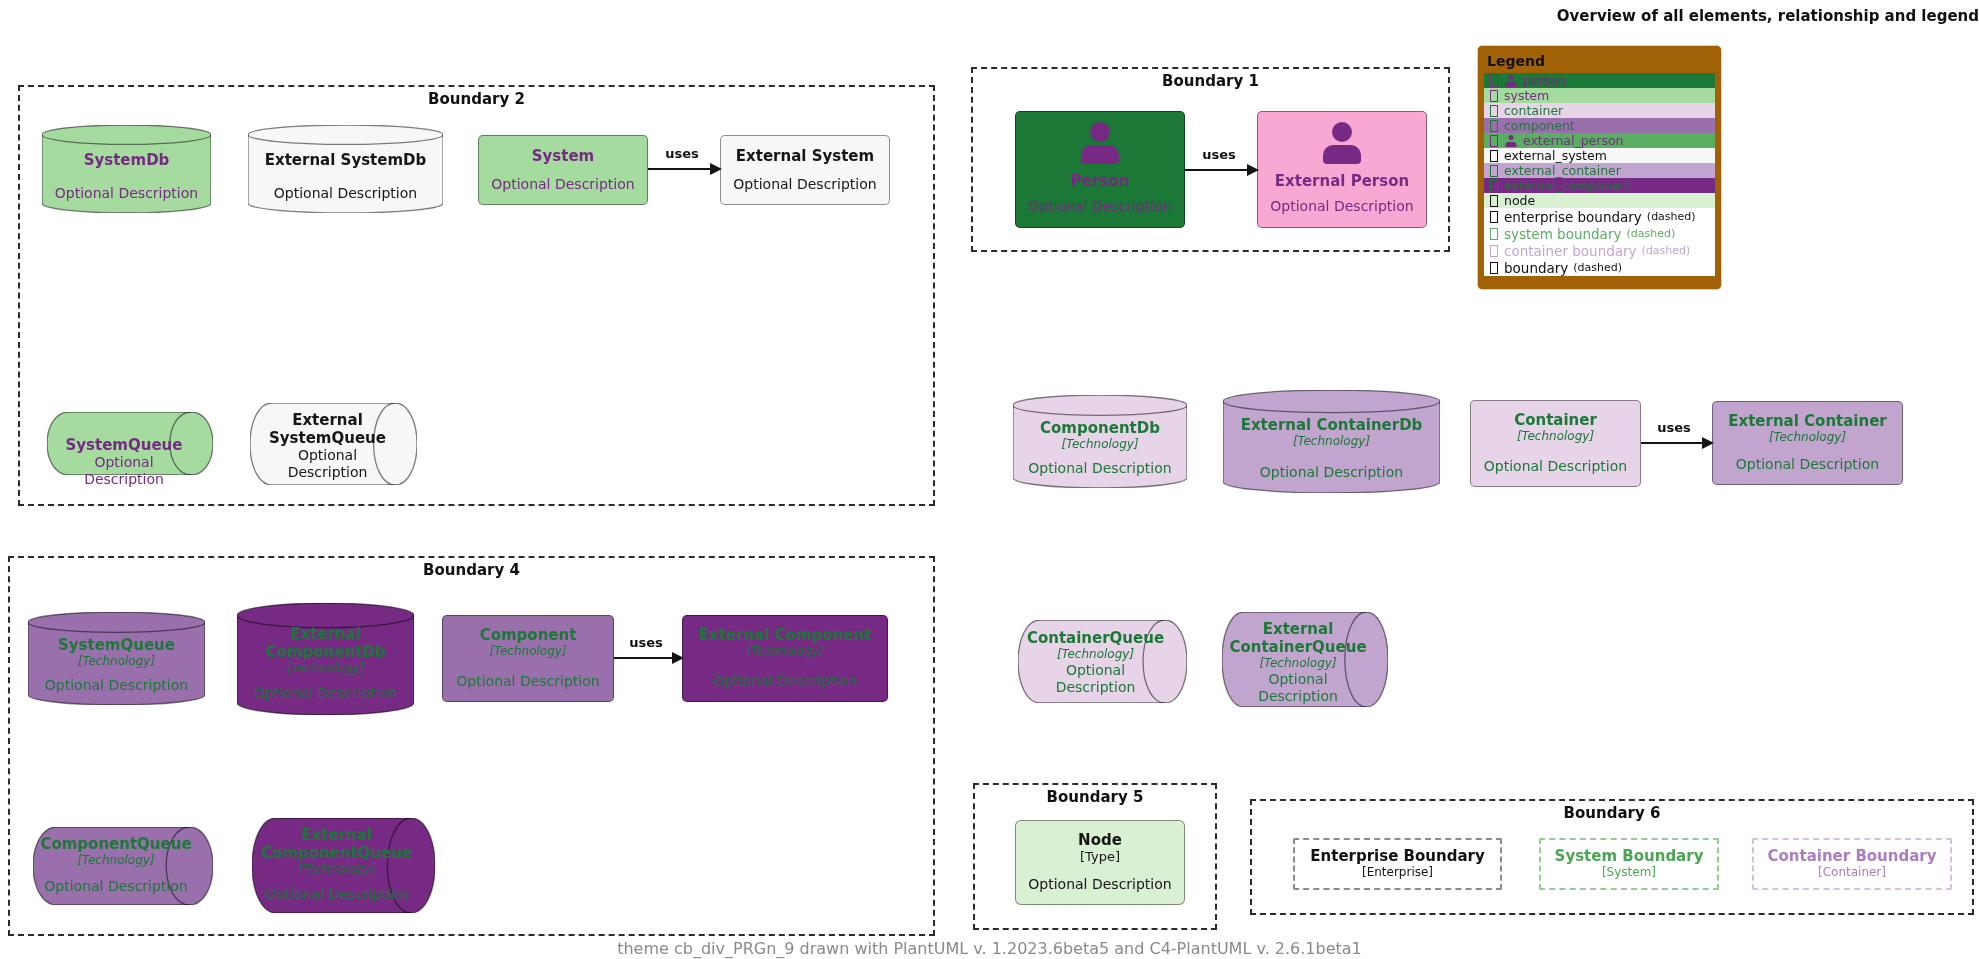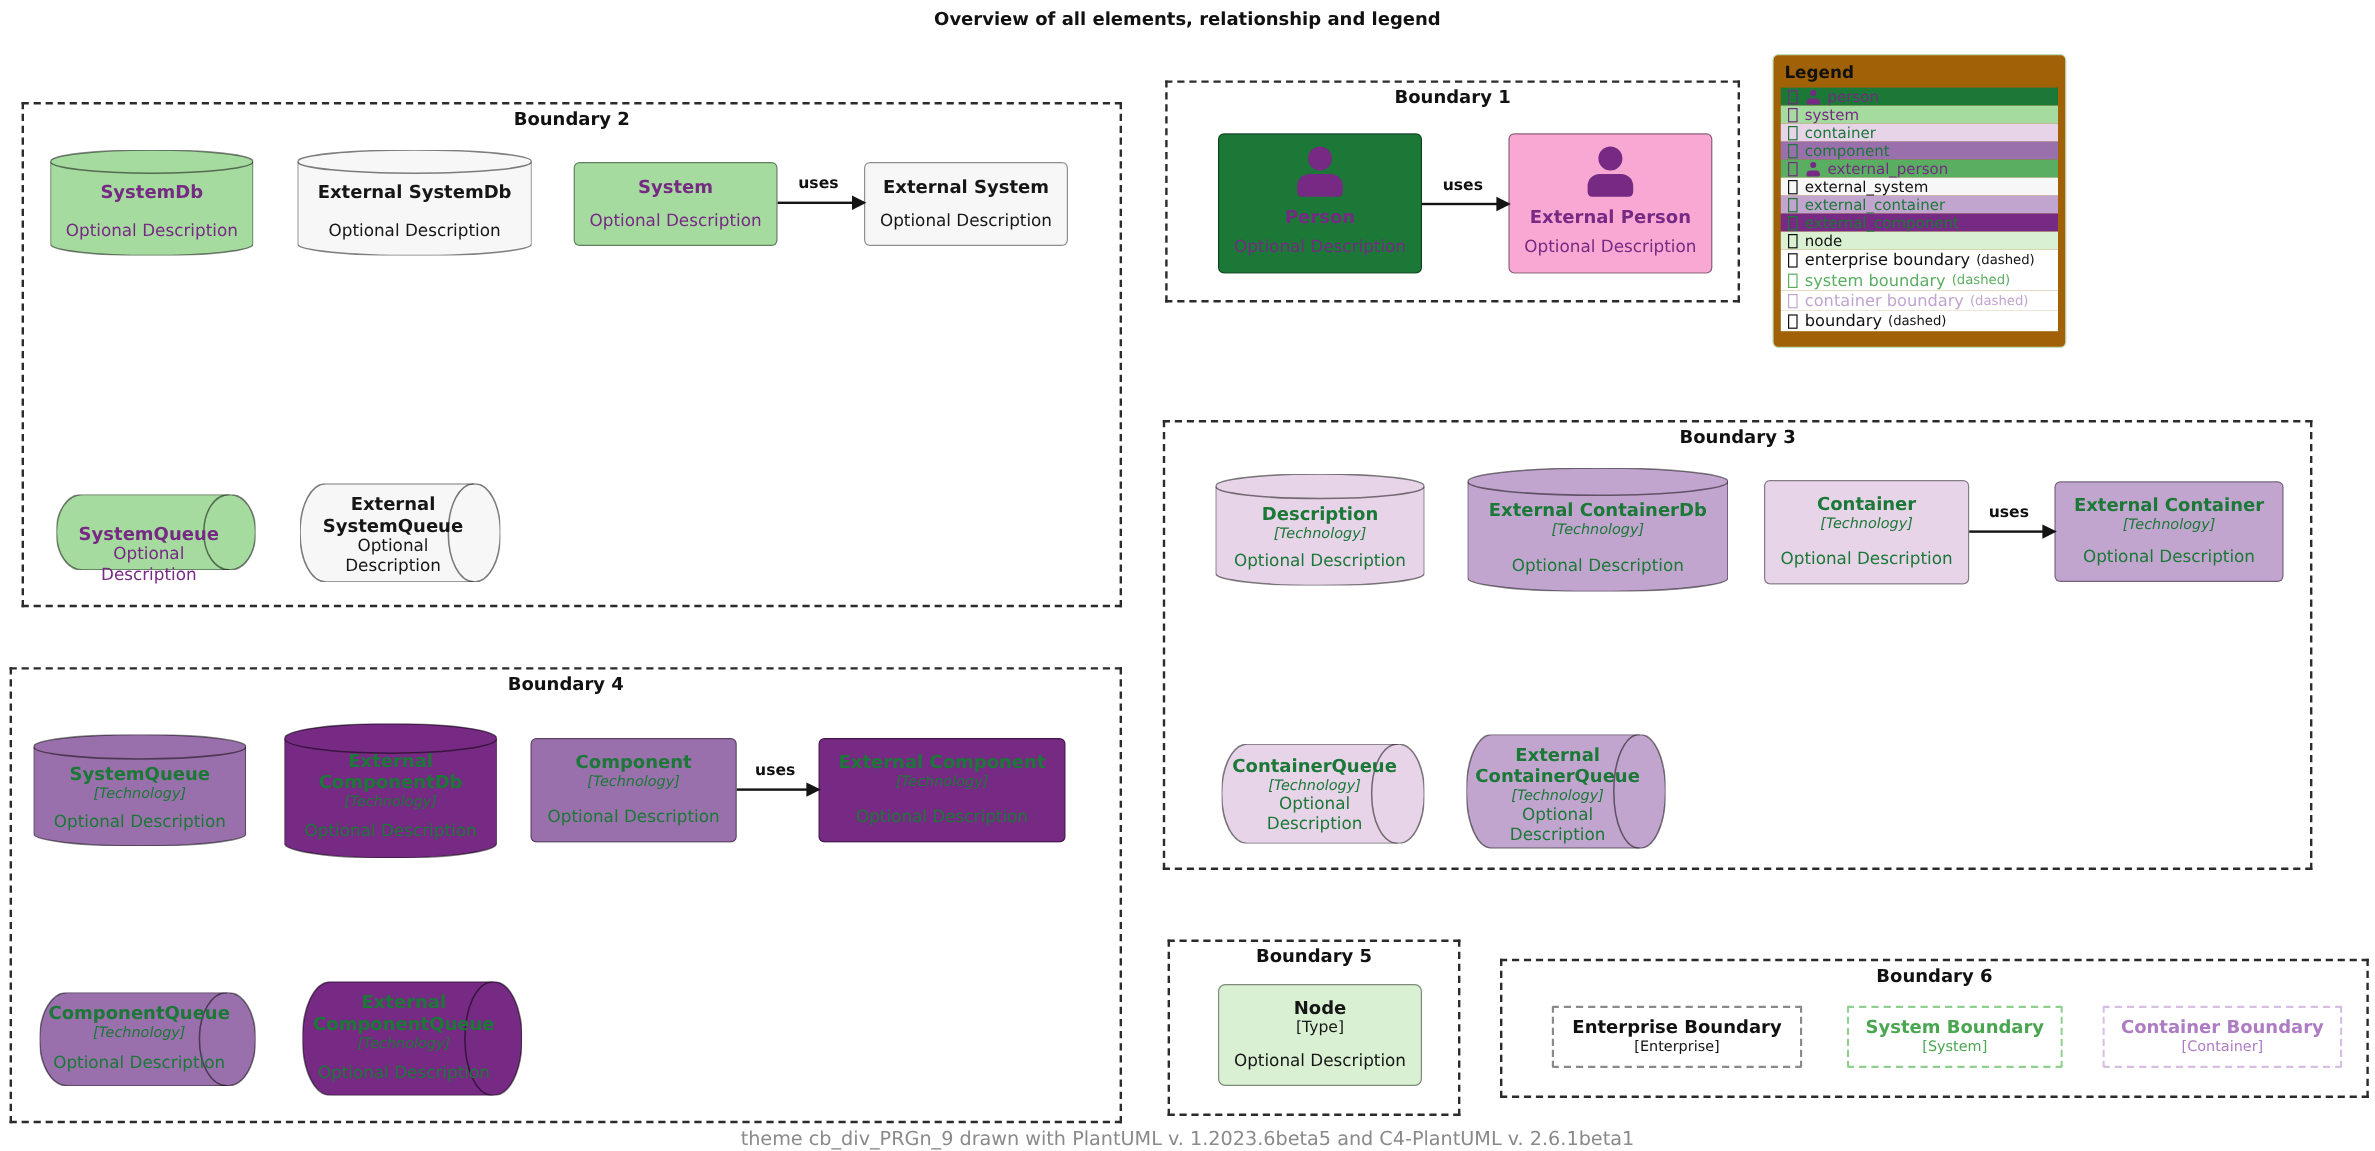--- a/index.html
+++ b/index.html
@@ -1,19 +1,19 @@
 <!DOCTYPE html>
 <html><head>
 <meta charset="utf-8">
 <style>
   html,body{margin:0;padding:0;background:#fff;}
   .canvas{position:relative;width:1979px;height:959px;background:#ffffff;
           font-family:"DejaVu Sans","Liberation Sans",sans-serif;color:#111;overflow:hidden;}
 
-  .diagram-title{position:absolute;left:0;right:0;top:7px;text-align:center;
+  .diagram-title{position:absolute;left:0;right:0;top:7px;text-align:right;
                  font-weight:bold;font-size:15px;color:#111;}
 
   
   .boundary{position:absolute;border:2px dashed #2b2b2b;box-sizing:border-box;}
   .boundary-title{position:absolute;left:0;right:0;top:3px;text-align:center;
                   font-weight:bold;font-size:15px;color:#111;}
 
   
   .el{position:absolute;box-sizing:border-box;display:flex;flex-direction:column;
       align-items:center;text-align:center;}
@@ -102,23 +102,20 @@
 
   <div class="boundary" style="left:18px;top:85px;width:917px;height:421px">
     <div class="boundary-title">Boundary 2</div>
   </div>
   <div class="boundary" style="left:8px;top:556px;width:927px;height:380px">
     <div class="boundary-title">Boundary 4</div>
   </div>
   <div class="boundary" style="left:971px;top:67px;width:479px;height:185px">
     <div class="boundary-title">Boundary 1</div>
   </div>
-  <div class="boundary" style="left:969px;top:350px;width:958px;height:375px">
-    <div class="boundary-title">Boundary 3</div>
-  </div>
   <div class="boundary" style="left:973px;top:783px;width:244px;height:147px">
     <div class="boundary-title">Boundary 5</div>
   </div>
   <div class="boundary" style="left:1250px;top:799px;width:724px;height:116px">
     <div class="boundary-title">Boundary 6</div>
   </div>
 
   <div class="el prs bg-dgreen t-purple" style="left:1015px;top:111px;width:170px;height:117px">
     <div class="inner" style="padding:10px 8px 12px">
       <div class="person-icon"></div>
@@ -199,21 +196,21 @@
       <div class="desc">Optional Description</div>
     </div>
   </div>
 
   <div class="el t-green" style="left:1013px;top:395px;width:174px;height:93px">
     <svg class="shape f-lpurple" viewBox="0 0 100 100" preserveAspectRatio="none">
       <path d="M0,11 C0,4.9 22,0 50,0 C78,0 100,4.9 100,11 L100,89 C100,95.1 78,100 50,100 C22,100 0,95.1 0,89 Z"></path>
       <path class="arc" d="M0,11 C0,17.1 22,22 50,22 C78,22 100,17.1 100,11"></path>
     </svg>
     <div class="inner" style="padding:24px 8px 11px">
-      <div class="name">Description</div>
+      <div class="name">ComponentDb</div>
       <div class="tech">[Technology]</div>
       <div class="sp"></div>
       <div class="desc">Optional Description</div>
     </div>
   </div>
   <div class="el t-green" style="left:1223px;top:390px;width:217px;height:103px">
     <svg class="shape f-mpurple" viewBox="0 0 100 100" preserveAspectRatio="none">
       <path d="M0,11 C0,4.9 22,0 50,0 C78,0 100,4.9 100,11 L100,89 C100,95.1 78,100 50,100 C22,100 0,95.1 0,89 Z"></path>
       <path class="arc" d="M0,11 C0,17.1 22,22 50,22 C78,22 100,17.1 100,11"></path>
     </svg>

